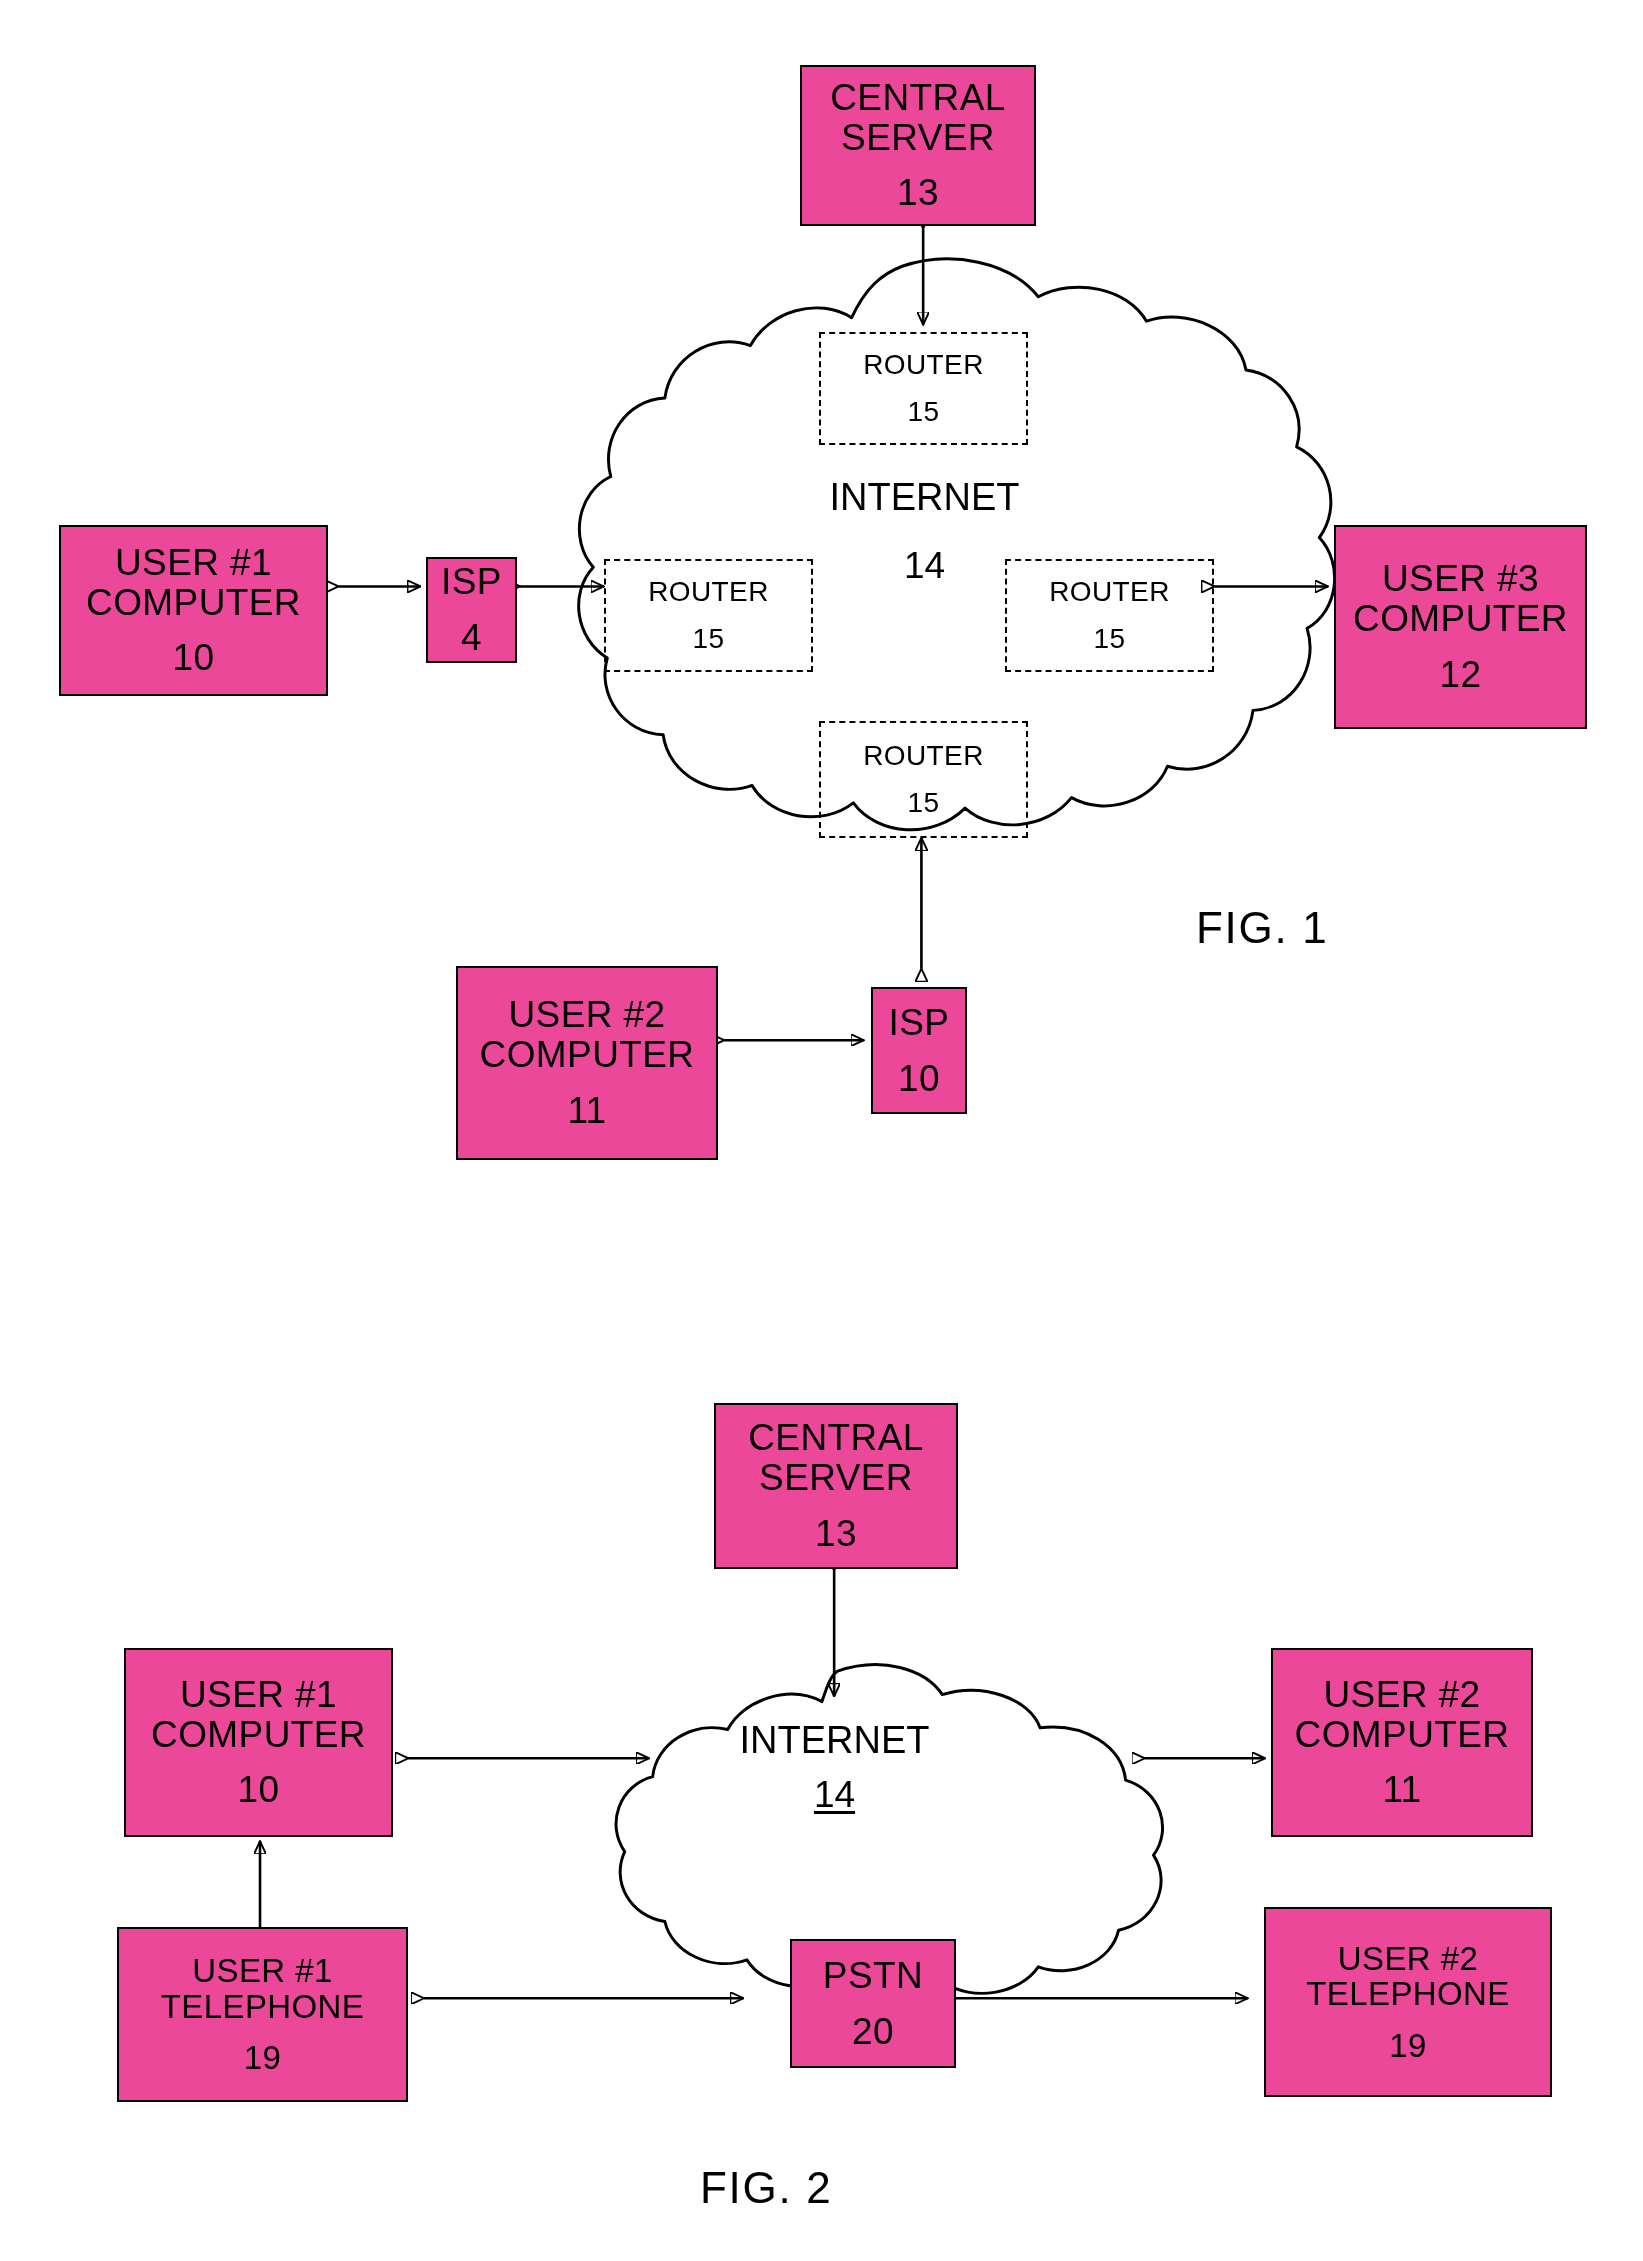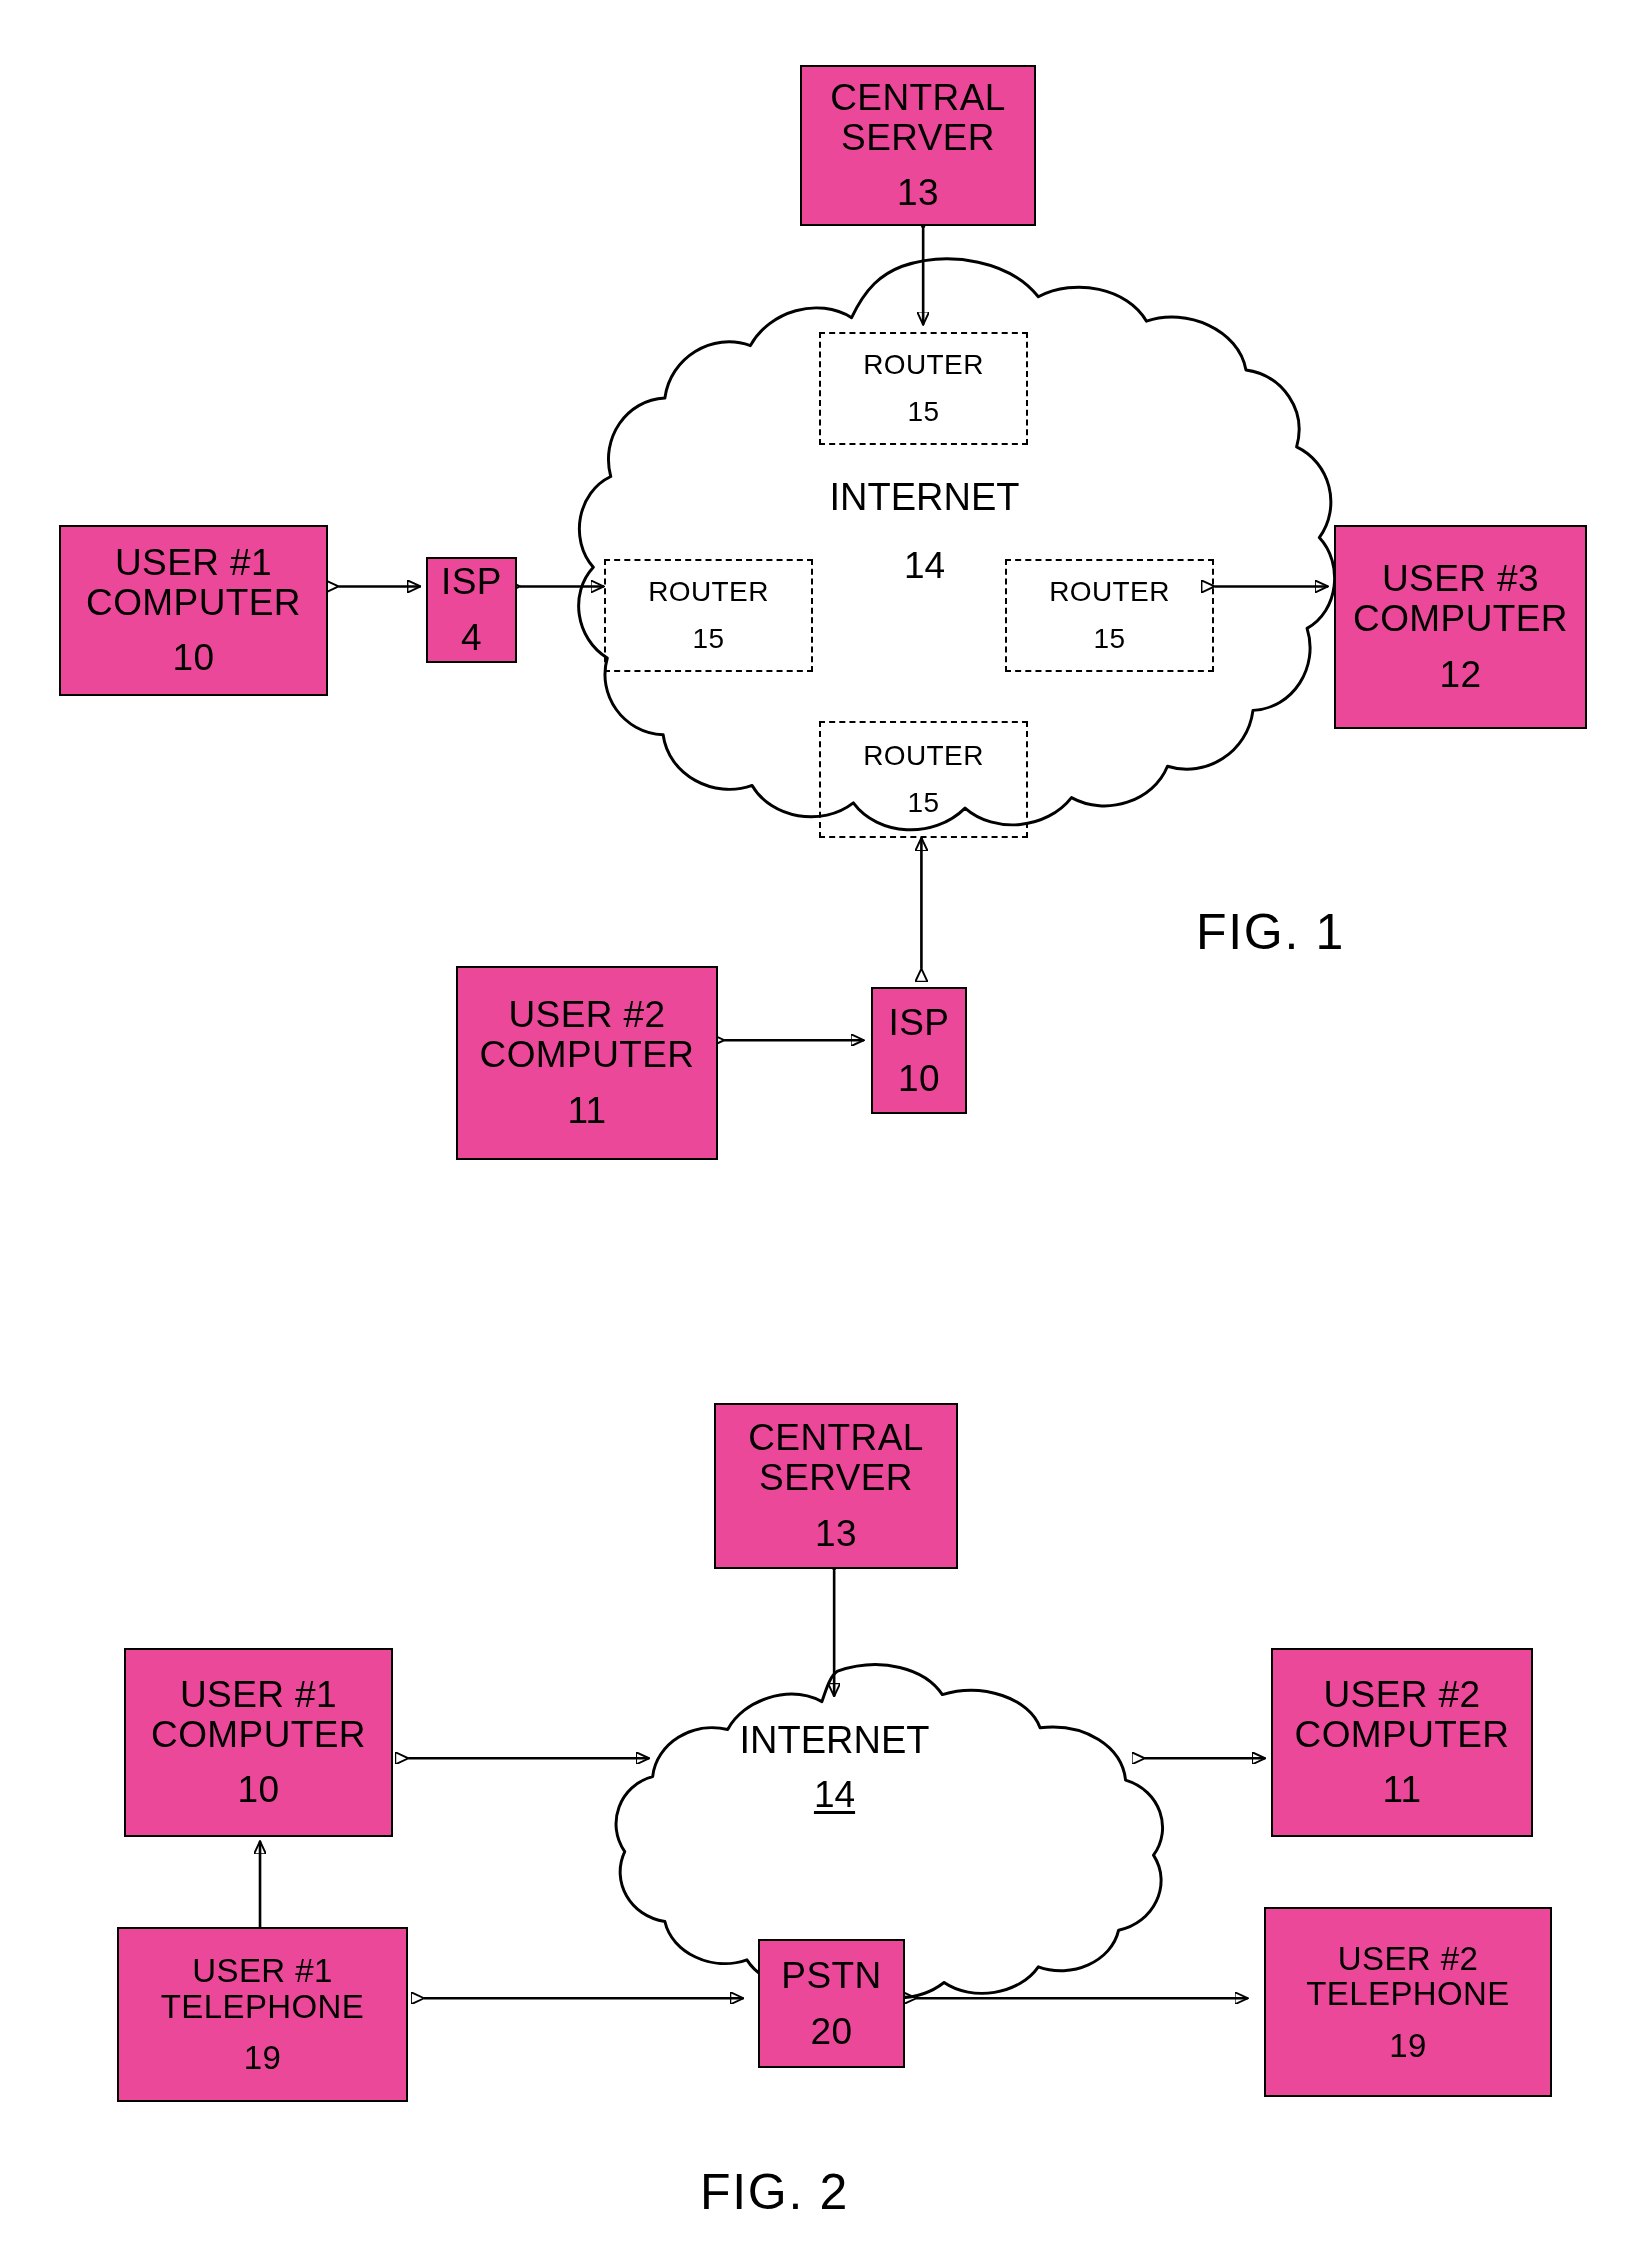--- a/index.html
+++ b/index.html
@@ -53,21 +53,21 @@
     display: block;
     text-underline-offset: 4.4px;
     text-decoration-thickness: 2.6px;
     margin-top: 16px;
   }
   .fs-big .ln, .fs-big .ref { font-size: 37px; }
   .fs-mid .ln, .fs-mid .ref { font-size: 28px; }
   .fs-sm  .ln, .fs-sm  .ref { font-size: 33px; }
   .figlabel {
     position: absolute;
-    font-size: 50px;
+    font-size: 44px;
     letter-spacing: 1.7px;
     white-space: nowrap;
   }
   .cloudtext {
     position: absolute;
     text-align: center;
     white-space: nowrap;
   }
 </style>
 </head>
@@ -232,21 +232,21 @@
     <span class="ln">COMPUTER</span>
     <span class="ref">11</span>
   </div>
 
   <div class="node solid fs-sm" style="left:117px; top:1927px; width:291px; height:175px;">
     <span class="ln">USER #1</span>
     <span class="ln">TELEPHONE</span>
     <span class="ref">19</span>
   </div>
 
-  <div class="node solid fs-big" style="left:758px; top:1939px; width:147px; height:129px;">
+  <div class="node solid fs-big" style="left:790px; top:1939px; width:166px; height:129px;">
     <span class="ln">PSTN</span>
     <span class="ref">20</span>
   </div>
 
   <div class="node solid fs-sm" style="left:1264px; top:1907px; width:288px; height:190px;">
     <span class="ln">USER #2</span>
     <span class="ln">TELEPHONE</span>
     <span class="ref">19</span>
   </div>
 

